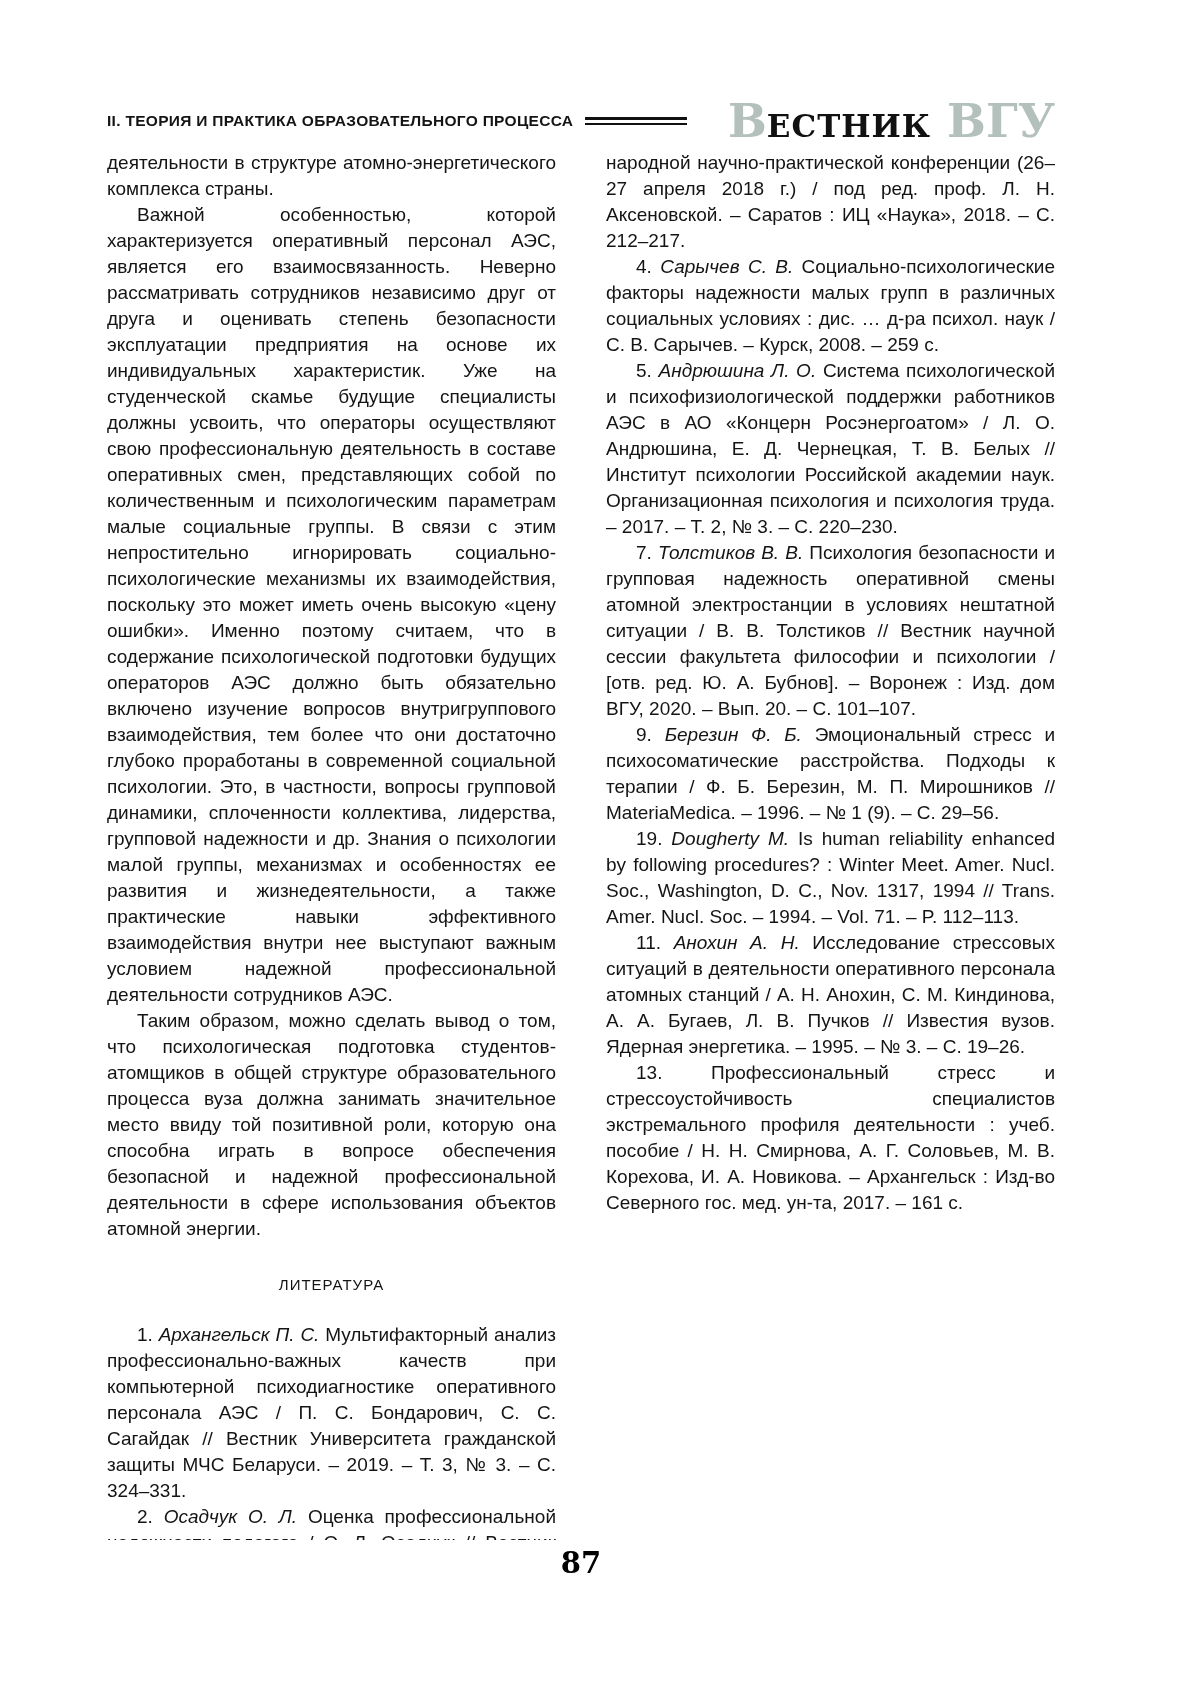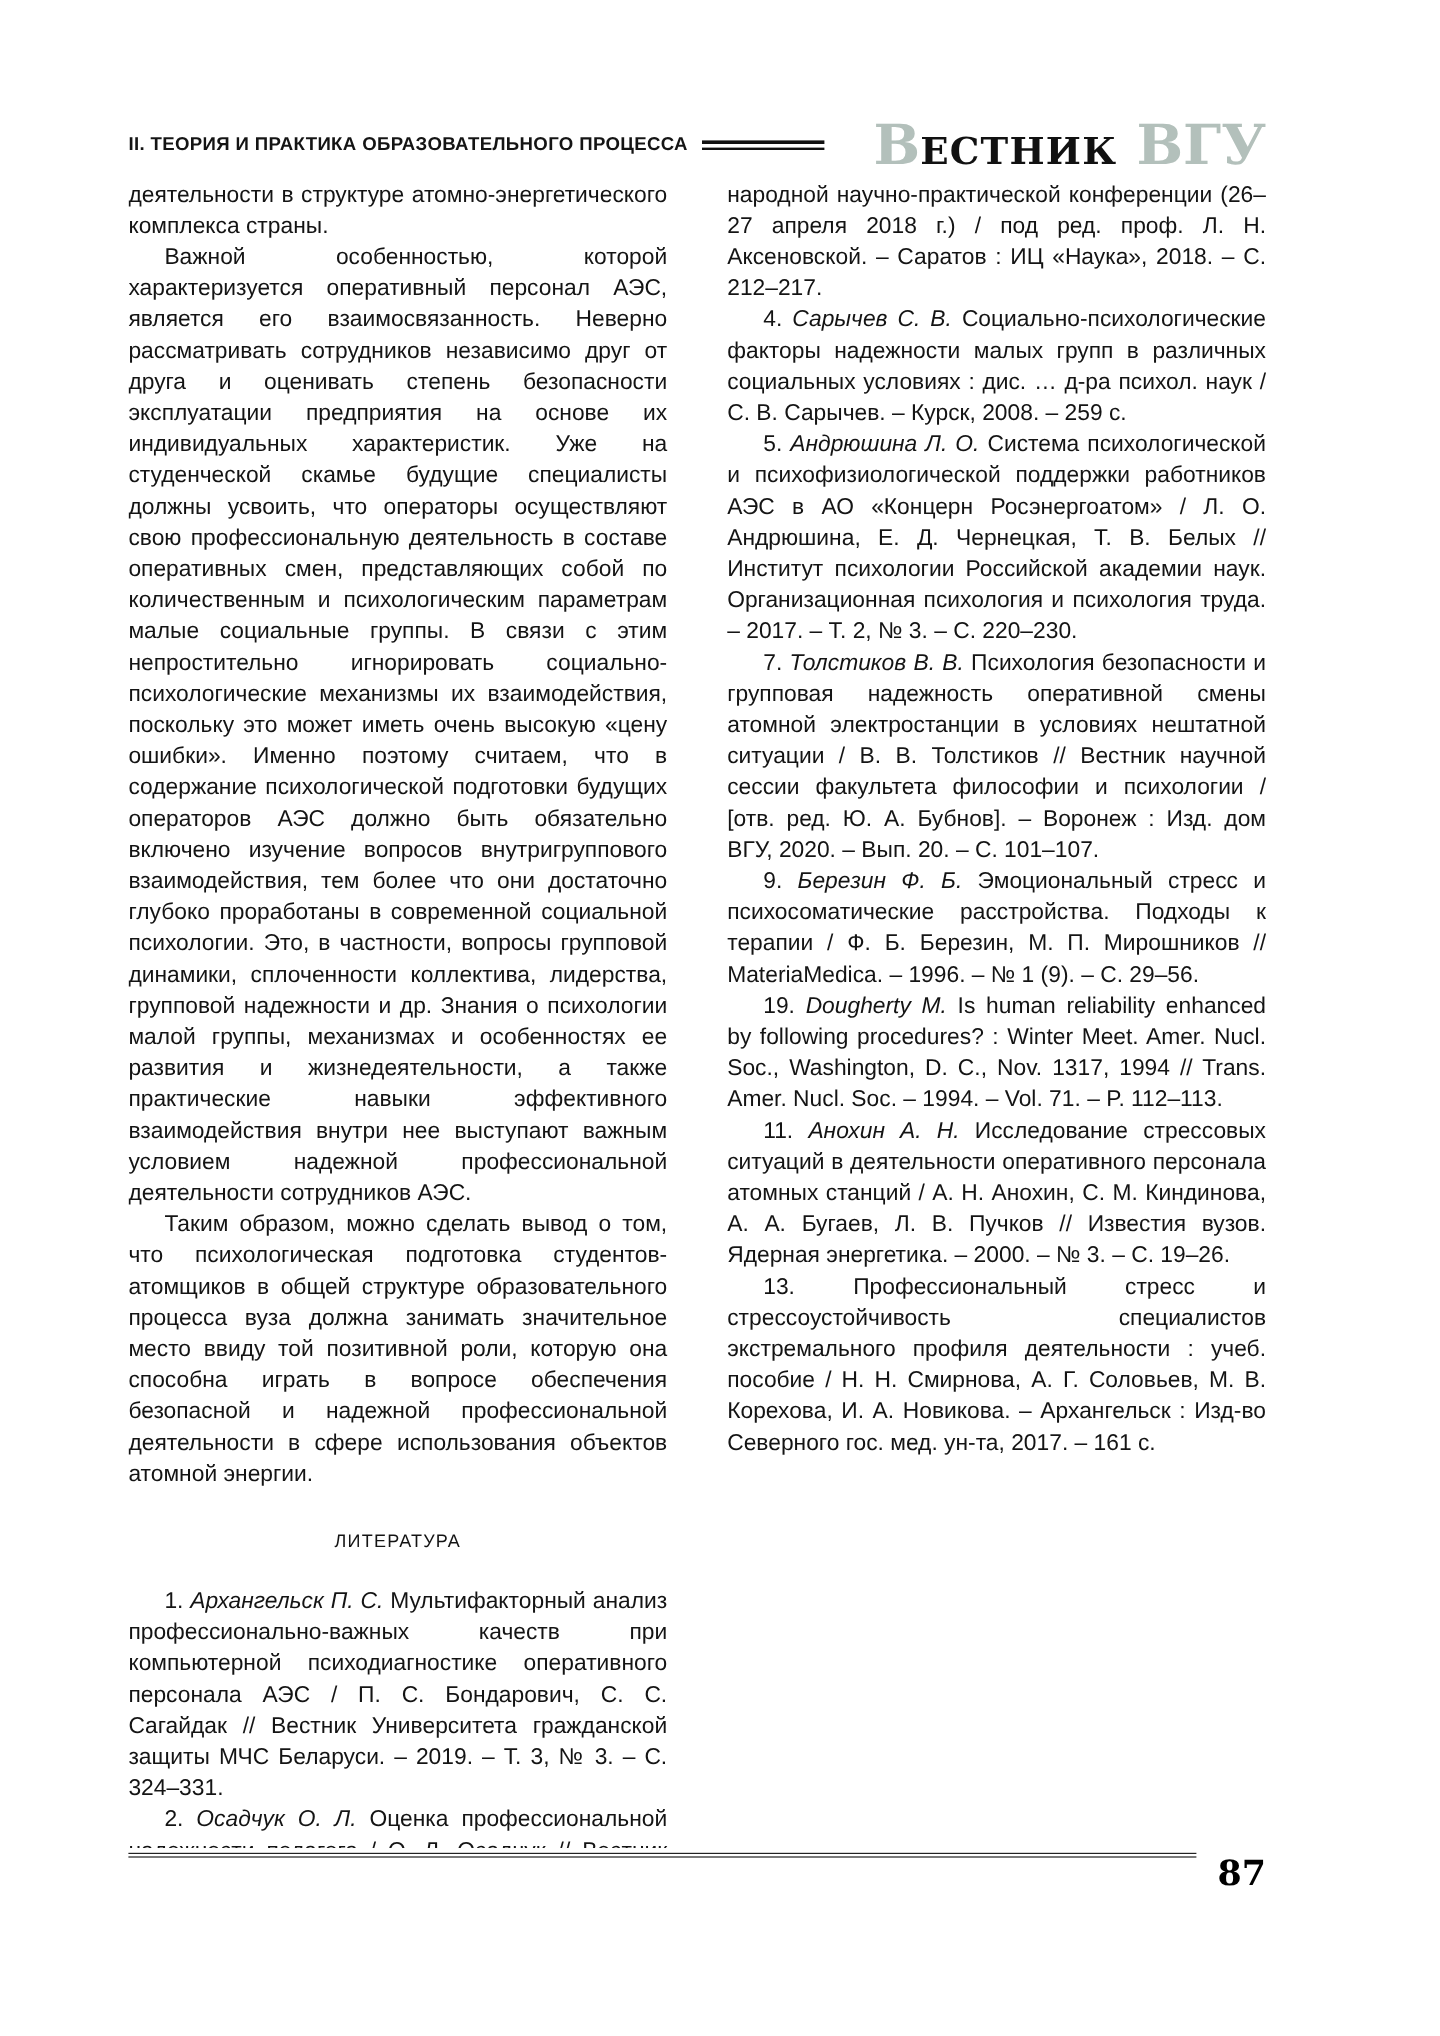--- a/index.html
+++ b/index.html
@@ -77,20 +77,22 @@
     margin: 30px 0 24px 0 !important;
   }
   .ref i { font-style: italic; }
 
   
   .footer {
     position: absolute;
     top: 1544px; left: 107px;
     width: 948px;
     display: flex;
+    align-items: center;
+    flex-direction: column;
   }
   .footer-rule {
     flex: 1;
     height: 4px;
     margin-right: 18px;
     border-top: 1px solid #222;
     border-bottom: 1px solid #222;
     box-sizing: border-box;
   }
   .page-number {
@@ -159,21 +161,21 @@
         <span>Эмоциональный стресс и психосоматические расстройства. Подходы к терапии / Ф. Б. Березин, М. П. Мирошников // MateriaMedica. – 1996. – № 1 (9). – С. 29–56.</span>
       </p>
       <p class="ref indent">
         <span>19.</span>
         <i>Dougherty M.</i>
         <span>Is human reliability enhanced by following procedures? : Winter Meet. Amer. Nucl. Soc., Washington, D. C., Nov. 1317, 1994 // Trans. Amer. Nucl. Soc. – 1994. – Vol. 71. – P. 112–113.</span>
       </p>
       <p class="ref indent">
         <span>11.</span>
         <i>Анохин А. Н.</i>
-        <span>Исследование стрессовых ситуаций в деятельности оперативного персонала атомных станций / А. Н. Анохин, С. М. Киндинова, А. А. Бугаев, Л. В. Пучков // Известия вузов. Ядерная энергетика. – 2000. – № 3. – С. 19–26.</span>
+        <span>Исследование стрессовых ситуаций в деятельности оперативного персонала атомных станций / А. Н. Анохин, С. М. Киндинова, А. А. Бугаев, Л. В. Пучков // Известия вузов. Ядерная энергетика. – 1995. – № 3. – С. 19–26.</span>
       </p>
       <p class="ref indent">
         <span>13.</span>
         <i></i>
         <span>Профессиональный стресс и стрессоустойчивость специалистов экстремального профиля деятельности : учеб. пособие / Н. Н. Смирнова, А. Г. Соловьев, М. В. Корехова, И. А. Новикова. – Архангельск : Изд-во Северного гос. мед. ун-та, 2017. – 161 с.</span>
       </p>
 
     </div>
   </div>
 

